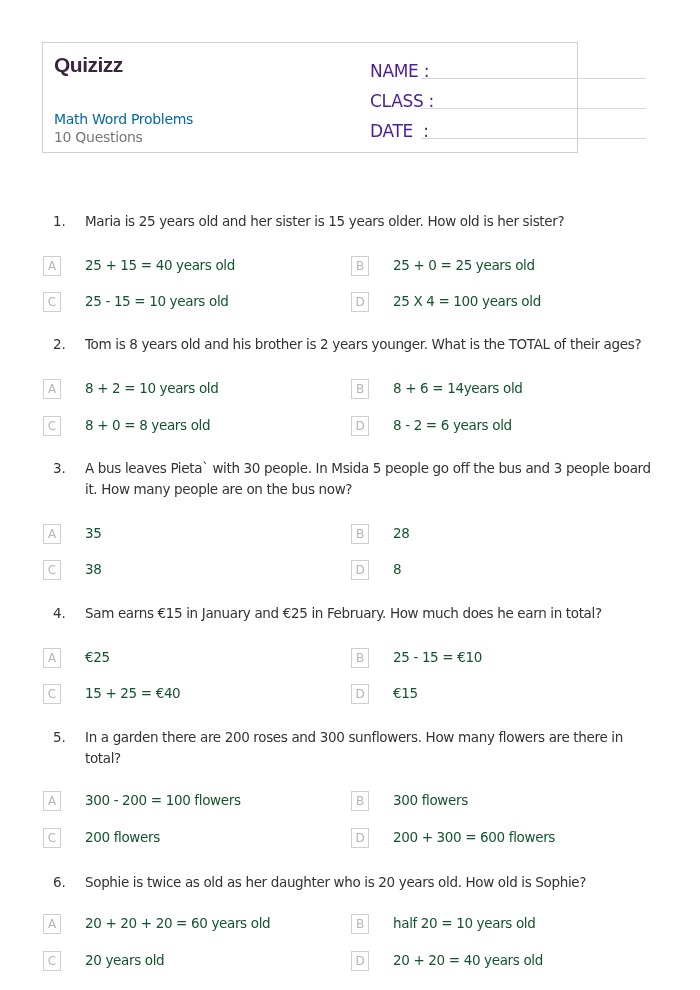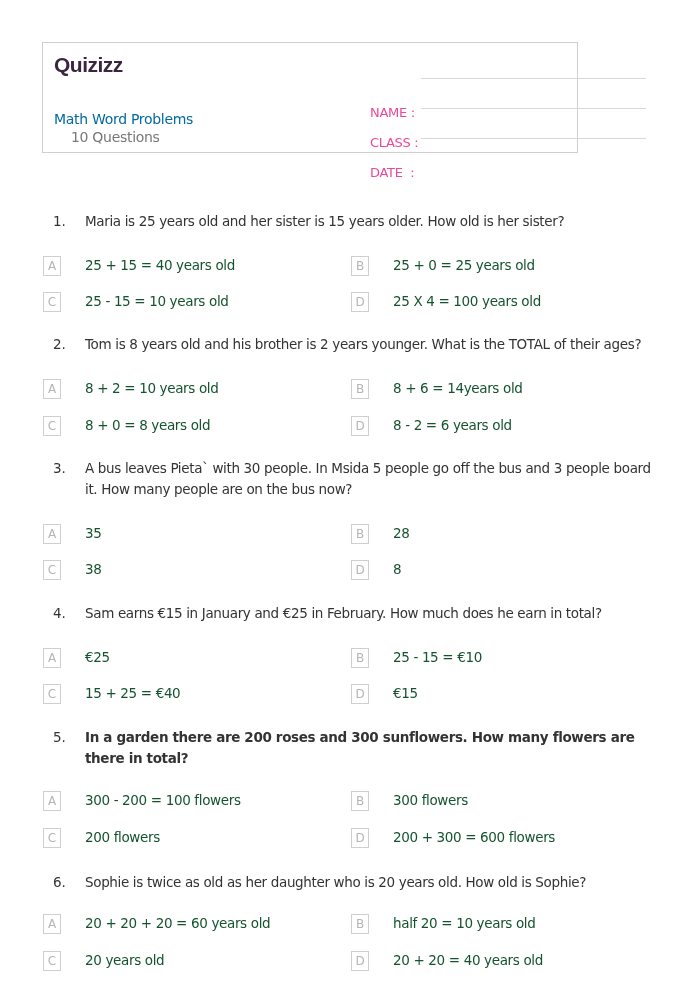--- a/index.html
+++ b/index.html
@@ -4,23 +4,23 @@
 <style>
   html, body { margin: 0; padding: 0; background: #ffffff; }
   body { width: 700px; height: 990px; position: relative; overflow: hidden;
          font-family: "DejaVu Sans", "Liberation Sans", sans-serif; color: #333; }
   .header-box { position: absolute; left: 42px; top: 42px; width: 536px; height: 111px;
                 border: 1px solid #cfcfcf; box-sizing: border-box; }
   .logo { position: absolute; left: 11px; top: 10px; font-size: 21px; font-weight: bold;
           color: #3c2440; letter-spacing: -0.5px; font-family: "Liberation Sans", sans-serif; }
   .ws-title { position: absolute; left: 11px; top: 68px; font-size: 14px; color: #0369a1;
               letter-spacing: -0.3px; }
-  .ws-count { position: absolute; left: 28px; top: 86px; font-size: 14px; color: #777;
+  .ws-count { position: absolute; left: 11px; top: 86px; font-size: 14px; color: #777;
               letter-spacing: -0.3px; }
-  .field { position: absolute; left: 327px; font-size: 13px; color: #ec4899; letter-spacing: -0.3px; margin-top: 44px; }
+  .field { position: absolute; left: 327px; font-size: 17px; color: #4c1d95; letter-spacing: -0.3px; }
   .field-line { position: absolute; left: 378px; width: 225px; border-bottom: 1px solid #d8d8d8; }
   .question { position: absolute; left: 0; width: 700px; }
   .q-num { position: absolute; left: 53px; font-size: 13.5px; color: #333; }
   .q-text { position: absolute; left: 85px; width: 570px; font-size: 13.5px; color: #333;
             line-height: 21px; letter-spacing: -0.35px; }
   .opt { position: absolute; height: 20px; }
   .opt-box { position: absolute; left: 0; top: 0; width: 18px; height: 20px;
              border: 1px solid #cfcfcf; box-sizing: border-box; font-size: 12px; color: #b5b5b5;
              text-align: center; line-height: 18px; }
   .opt-text { position: absolute; left: 42px; top: 1px; white-space: nowrap; font-size: 13.5px;
@@ -121,21 +121,21 @@
     <div class="opt-text">15 + 25 = €40</div>
   </div>
   <div class="opt" style="left:351px; top:79px;">
     <div class="opt-box">D</div>
     <div class="opt-text">€15</div>
   </div>
 </div>
 
 <div class="question" style="top:729px;">
   <div class="q-num" style="top:0;">5.</div>
-  <div class="q-text" style="top:-2px;font-weight:bold;">In a garden there are 200 roses and 300 sunflowers. How many flowers are there in total?</div>
+  <div class="q-text" style="top:-2px;">In a garden there are 200 roses and 300 sunflowers. How many flowers are there in total?</div>
   <div class="opt" style="left:43px; top:62px;">
     <div class="opt-box">A</div>
     <div class="opt-text">300 - 200 = 100 flowers</div>
   </div>
   <div class="opt" style="left:351px; top:62px;">
     <div class="opt-box">B</div>
     <div class="opt-text">300 flowers</div>
   </div>
   <div class="opt" style="left:43px; top:99px;">
     <div class="opt-box">C</div>

